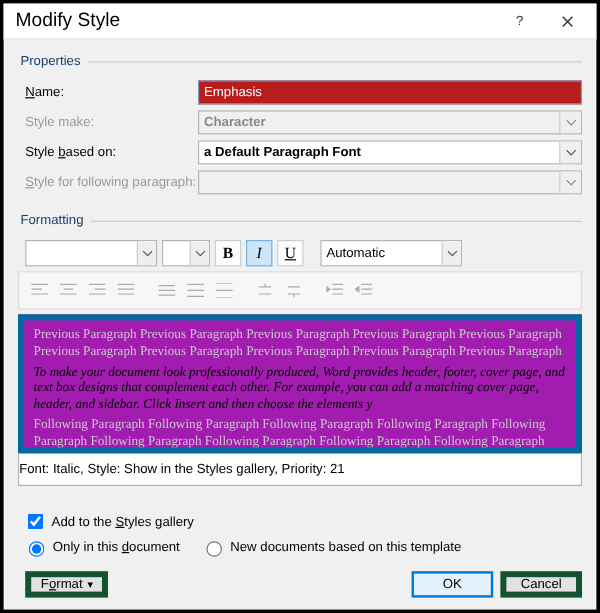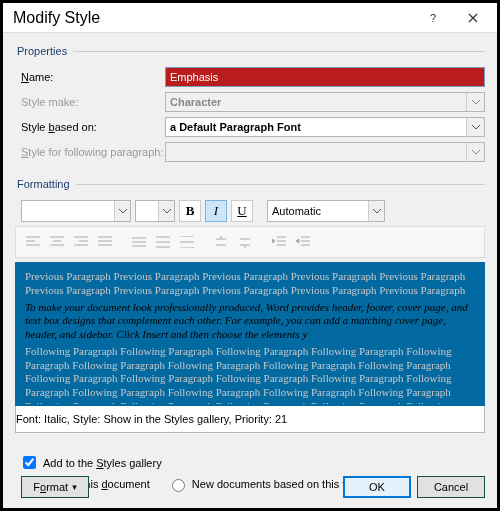--- a/index.html
+++ b/index.html
@@ -26,29 +26,29 @@
   .fmt-row { display: flex; align-items: center; gap: 4px; padding: 4px 6px; }
   .fmt-combo { height: 22px; border: 1px solid #b5b5b5; background: #fff; display: flex; align-items: center; }
   .fmt-combo .txt { flex: 1; padding: 0 4px; white-space: nowrap; overflow: hidden; }
   .fmt-combo .arrow { width: 16px; height: 100%; display:flex; align-items:center; justify-content:center; background:#efefef; border-left:1px solid #ccc; }
   .btn { width: 22px; height: 22px; border: 1px solid transparent; background: #f0f0f0; display:flex; align-items:center; justify-content:center; font-family: "Times New Roman", serif; font-size: 13px; }
   .btn.framed { border: 1px solid #ccc; background: #fdfdfd; }
   .btn.active { background: #cde6f7; border: 1px solid #7bb3de; }
   .para-row { display:flex; align-items:center; gap:2px; padding: 4px 6px; border: 1px solid #ddd; background:#f7f7f7; margin: 0 0 4px 0; }
   .para-row .sep { width: 8px; }
   .para-btn { width: 22px; height:22px; display:flex; align-items:center; justify-content:center; color:#aaa; border:1px solid transparent; }
-  .preview { border: 2px solid #0369a1; background:#0369a1; height: 144px; padding: 6px 8px; overflow:hidden; font-size: 9px; line-height: 1.25; }
+  .preview { border: 5px solid #0369a1; background:#a21caf; height: 116px; padding: 6px 8px; overflow:hidden; font-size: 9px; line-height: 1.25; }
   .preview .ghost { color: #c8c8c8; font-family: "Times New Roman", serif; }
   .preview .sample { color: #000; font-style: italic; font-family: "Times New Roman", serif; margin: 3px 0; }
   .desc { border: 1px solid #b5b5b5; border-top: none; background:#fff; padding: 6px 0; font-size: 11px; line-height: 1.3; }
   .opts { padding: 8px 4px 4px 4px; }
   .opts label { display: inline-flex; align-items: center; gap: 4px; margin-right: 14px; }
   .footer { position: absolute; bottom: 10px; left: 12px; right: 12px; display:flex; align-items:center; }
   .footer .spacer { flex: 1; }
-  .fbtn { min-width: 68px; height: 22px; border: 1px solid #14532d; background: #e1e1e1; display:inline-flex; align-items:center; justify-content:center; margin-left: 6px; padding: 0 8px; }
+  .fbtn { min-width: 68px; height: 22px; border: 5px solid #14532d; background: #e1e1e1; display:inline-flex; align-items:center; justify-content:center; margin-left: 6px; padding: 0 8px; }
   .fbtn.default { border: 2px solid #0078d7; background: #e5f1fb; }
   .fbtn .dd { margin-left: 4px; font-size: 9px; }
 </style>
 </head>
 <body>
 
 <div class="dialog">
 
   <div class="titlebar">
     <div class="title">Modify Style</div>

